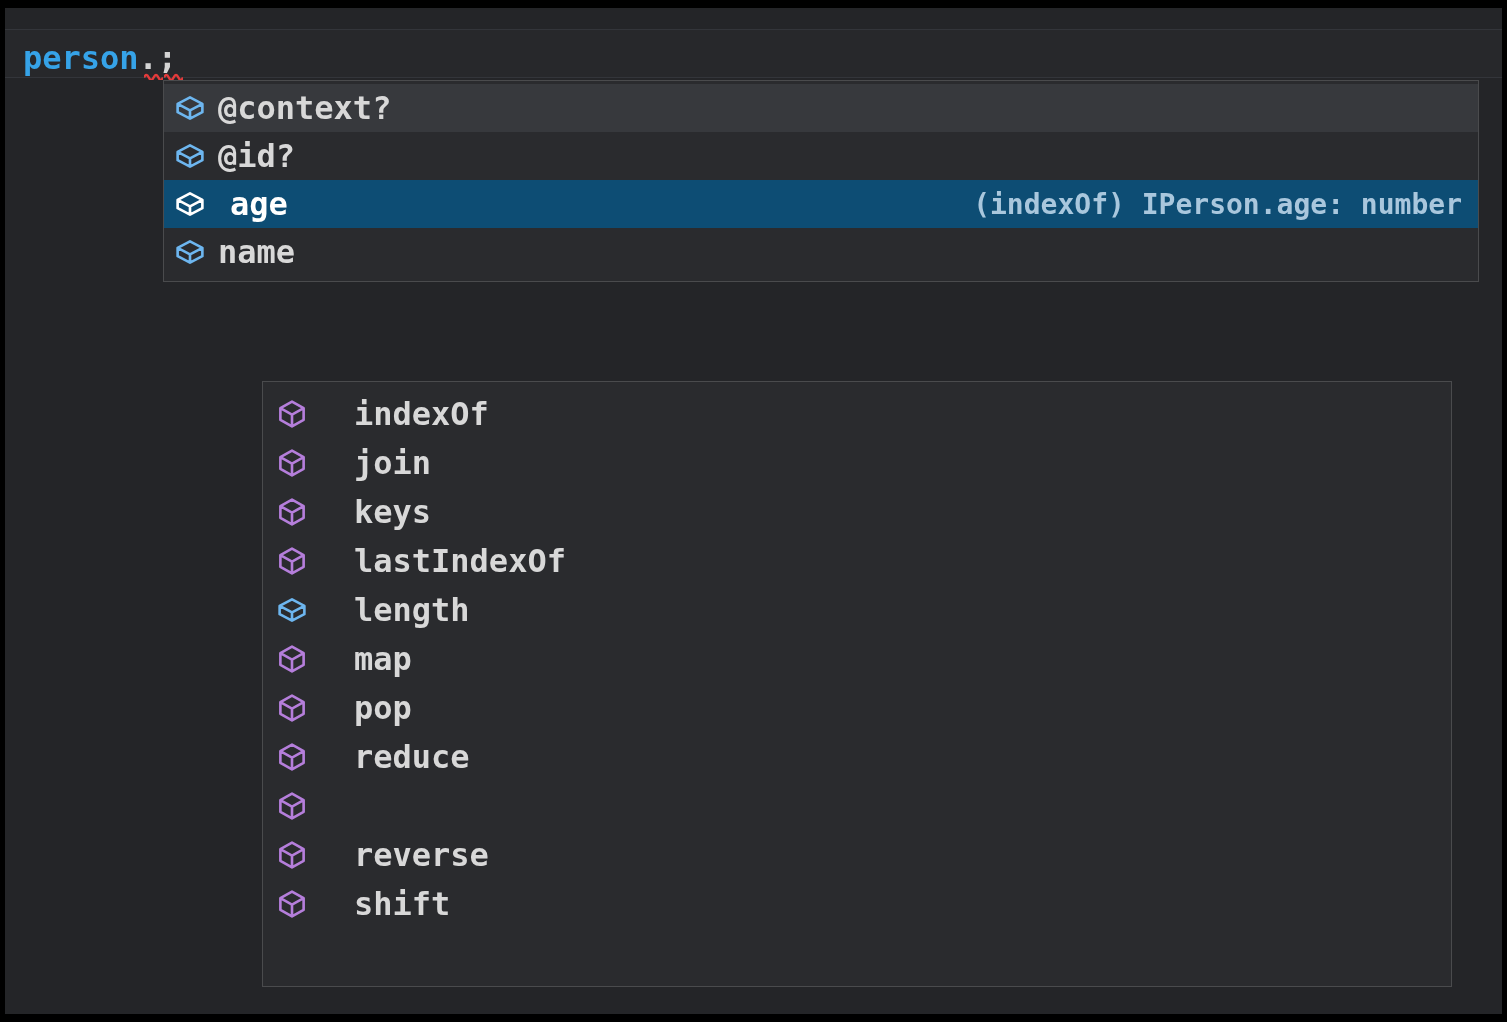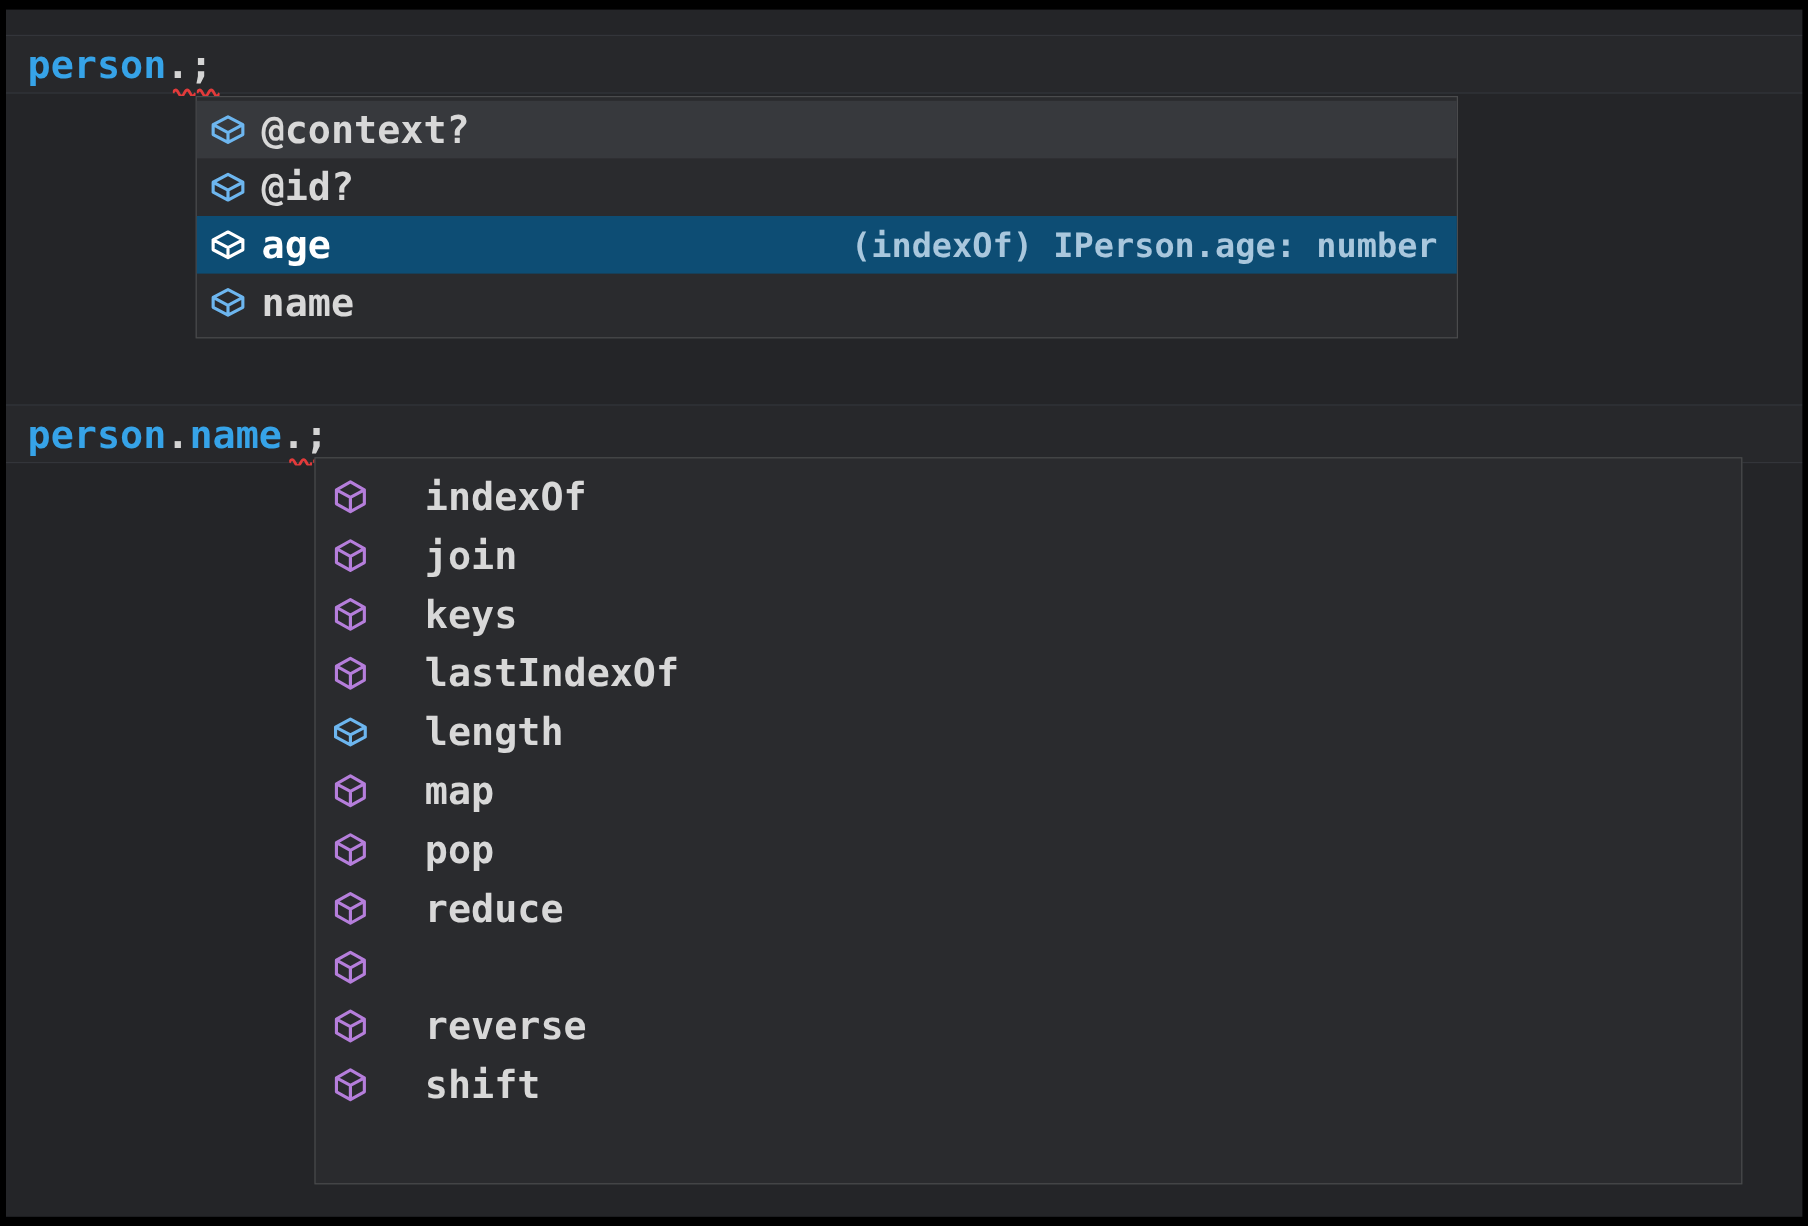--- a/index.html
+++ b/index.html
@@ -16,40 +16,40 @@
     left:5px;top:8px;right:5px;bottom:8px;
     background:#242528;
     overflow:hidden;
   }
   
   .code-line{
     position:absolute;left:0;right:0;height:47px;
     border-top:1px solid #33353a;
     border-bottom:1px solid #33353a;
     background:rgba(255,255,255,0.015);
-    display:flex;align-items:center;
+    display:flex;align-items:flex-end;
   }
   .code-line .tokens{
     padding-left:18px;
     font-size:32px;font-weight:bold;letter-spacing:0;
     white-space:pre;
   }
   .tok-identifier{color:#36a3e8;}
   .tok-punct{color:#d4d4d4;}
   .squiggle{position:absolute;top:41px;height:9px;}
   
   .suggest{
     position:absolute;
     background:#2a2b2e;
     border:1px solid #4a4b4d;
     box-sizing:border-box;
     z-index:5;
     display:flex;flex-direction:column;
   }
-  .suggest-1{left:158px;top:72px;width:1052px;height:202px;padding:3px 0 7px 0;}
+  .suggest-1{left:158px;top:72px;width:1316px;height:202px;padding:3px 0 7px 0;}
   .suggest-2{left:257px;top:373px;width:1190px;height:606px;padding:7px 0;}
   .srow{
     display:flex;align-items:center;
     height:48px;flex:0 0 48px;
     cursor:pointer;
   }
   .suggest-2 .srow{height:49px;flex:0 0 49px;gap:33px;}
   .srow .sicon{
     display:flex;align-items:center;justify-content:center;
     width:30px;height:30px;
@@ -62,21 +62,21 @@
     white-space:pre;
   }
   .srow .sdetail{
     margin-left:auto;
     padding-right:16px;
     font-size:28px;font-weight:bold;color:#a9c7dd;
     white-space:pre;
   }
   .srow.hover{background:#37393d;}
   .srow.selected{background:#0d4d74;}
-  .srow.selected .slabel{color:#ffffff;}
+  .srow.selected .slabel{color:#ffffff;margin-left:12px;}
 </style>
 </head>
 <body>
 
 <div class="frame">
   <div class="editor">
 
     <div class="code-line" style="top:21px;">
       <span class="tokens" id="code1"><span class="tok-identifier">person</span><span class="tok-punct">.</span><span class="tok-punct">;</span></span>
       <svg class="squiggle" style="left:139px;" width="19" height="9" viewBox="0 0 19 9">
@@ -116,29 +116,20 @@
         <div class="srow">
           <span class="sicon">
             <svg viewBox="0 0 16 16" width="30" height="30">
               <path fill="none" stroke="#6db6ef" stroke-width="1.4" stroke-linejoin="round" d="M8 2.3 L14.6 5.8 L8 9.3 L1.4 5.8 Z M1.4 5.8 L1.4 10.2 L8 13.7 L14.6 10.2 L14.6 5.8 M8 9.3 L8 13.7"></path>
             </svg>
           </span>
           <span class="slabel">name</span>
         </div>
       </div>
 
-    <div class="code-line" style="top:329px;">
-      <span class="tokens" id="code2"><span class="tok-identifier">person</span><span class="tok-punct">.</span><span class="tok-identifier">name</span><span class="tok-punct">.</span><span class="tok-punct">;</span></span>
-      <svg class="squiggle" style="left:236px;" width="19" height="9" viewBox="0 0 19 9">
-        <path d="M0 6.5 Q 2.4 1.5 4.8 6.5 T 9.6 6.5 T 14.4 6.5 T 19 6.5" fill="none" stroke="#e23b3b" stroke-width="2.4"></path>
-      </svg>
-      <svg class="squiggle" style="left:256px;" width="19" height="9" viewBox="0 0 19 9">
-        <path d="M0 6.5 Q 2.4 1.5 4.8 6.5 T 9.6 6.5 T 14.4 6.5 T 19 6.5" fill="none" stroke="#e23b3b" stroke-width="2.4"></path>
-      </svg>
-    </div>
 
     <div class="suggest suggest-2" id="suggest2">
         <div class="srow">
           <span class="sicon">
             <svg viewBox="0 0 16 16" width="30" height="30">
               <path fill="none" stroke="#b57edb" stroke-width="1.4" stroke-linejoin="round" d="M8 1.4 L14.2 4.9 L14.2 11.1 L8 14.6 L1.8 11.1 L1.8 4.9 Z M1.8 4.9 L8 8.3 L14.2 4.9 M8 8.3 L8 14.6"></path>
             </svg>
           </span>
           <span class="slabel">indexOf</span>
         </div>

